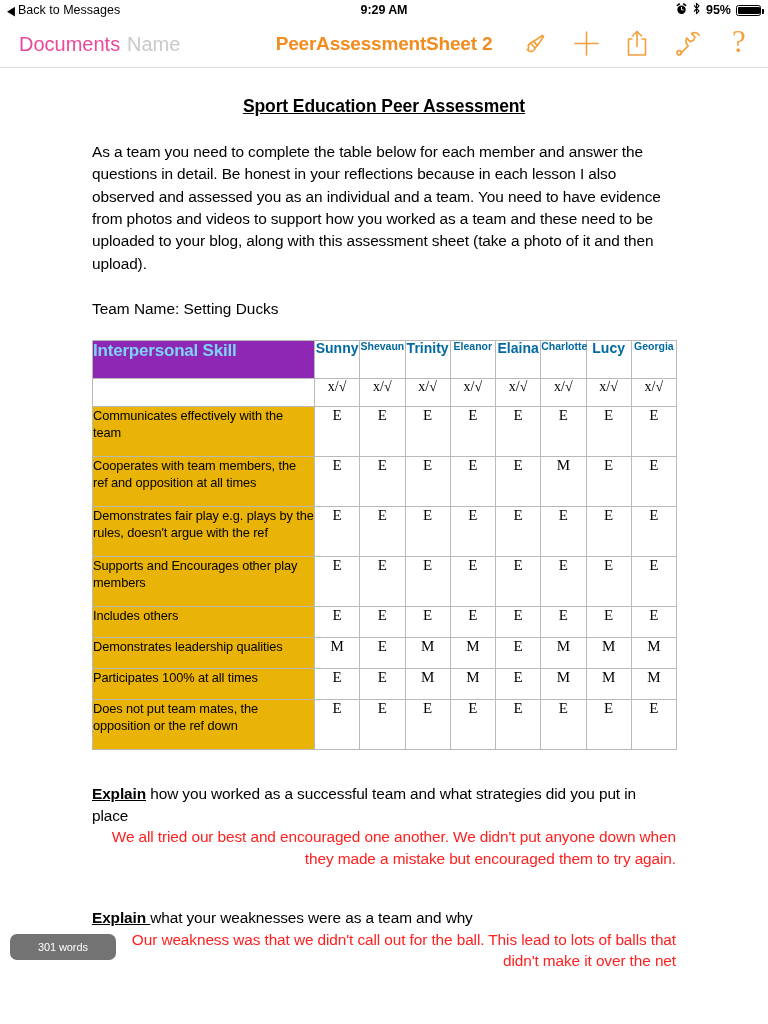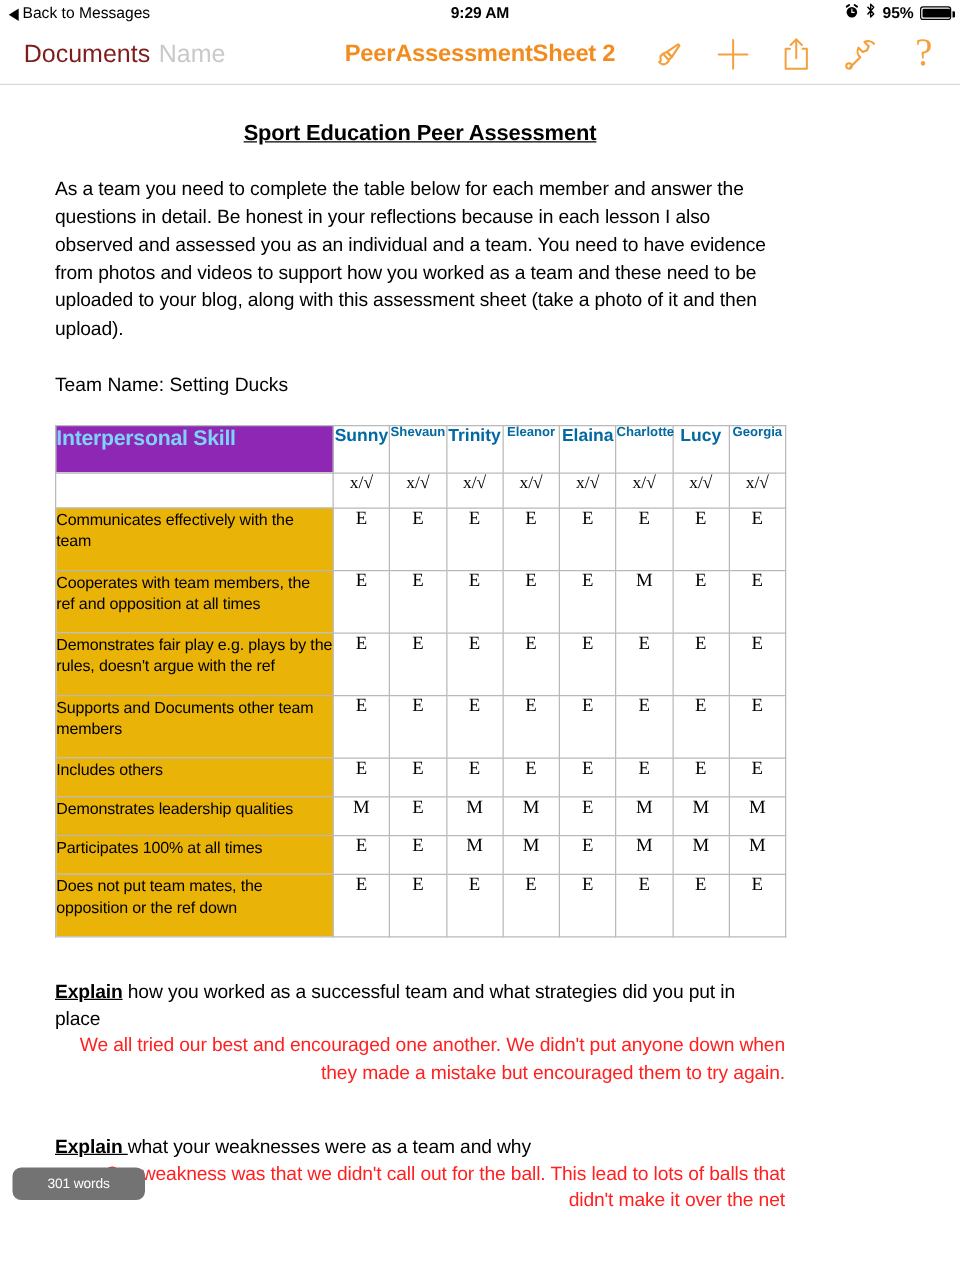--- a/index.html
+++ b/index.html
@@ -83,21 +83,21 @@
     height: 48px;
     width: 768px;
     border-bottom: 1px solid #d9d9d9;
     position: relative;
     background: #ffffff;
   }
   .tb-documents {
     position: absolute;
     left: 19px; top: 50%;
     transform: translateY(-50%);
-    color: #7f1d1d;
+    color: #ec4899;
     font-size: 20px;
   }
   .tb-undo {
     position: absolute;
     left: 127px; top: 50%;
     transform: translateY(-50%);
     color: #c9c9c9;
     font-size: 20px;
   }
   .tb-title {
@@ -136,21 +136,21 @@
   }
 
   
   .doc {
     position: relative;
     width: 768px;
     padding: 0;
     background: #ffffff;
   }
   .doc-inner {
-    margin-left: 44px;
+    margin-left: 92px;
     width: 584px;
   }
 
   .doc-title {
     text-align: center;
     font-size: 17.5px;
     font-weight: bold;
     color: #000;
     text-decoration: underline;
     margin-top: 28px;
@@ -427,21 +427,21 @@
               <td class="grade">E</td>
               <td class="grade">E</td>
               <td class="grade">E</td>
               <td class="grade">E</td>
               <td class="grade">E</td>
               <td class="grade">E</td>
               <td class="grade">E</td>
               <td class="grade">E</td>
             </tr>
             <tr class="r-tall">
-              <td class="skill">Supports and Documents other team members</td>
+              <td class="skill">Supports and Encourages other play members</td>
               <td class="grade">E</td>
               <td class="grade">E</td>
               <td class="grade">E</td>
               <td class="grade">E</td>
               <td class="grade">E</td>
               <td class="grade">E</td>
               <td class="grade">E</td>
               <td class="grade">E</td>
             </tr>
             <tr class="r-short">

